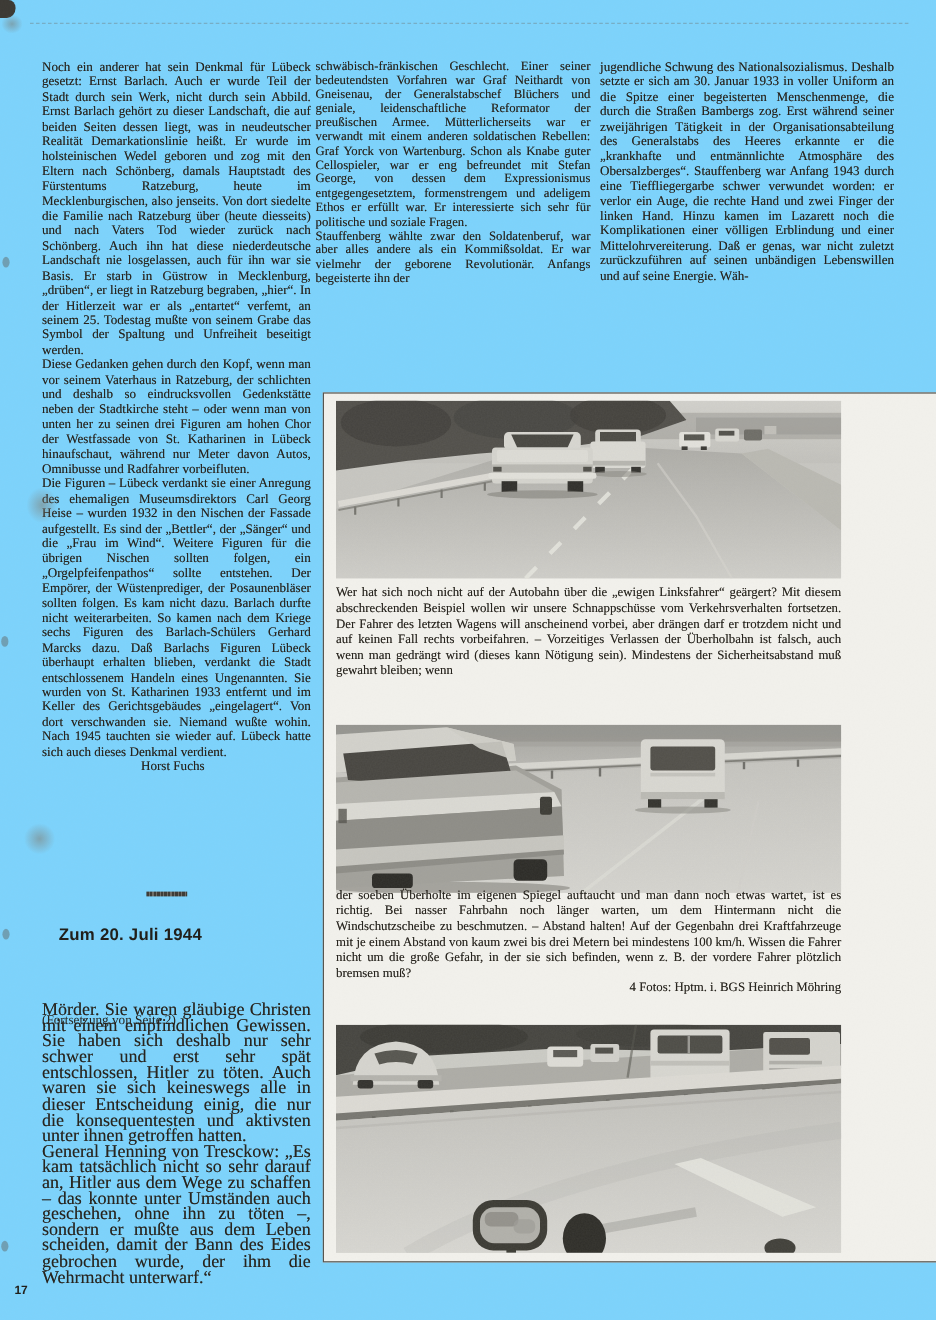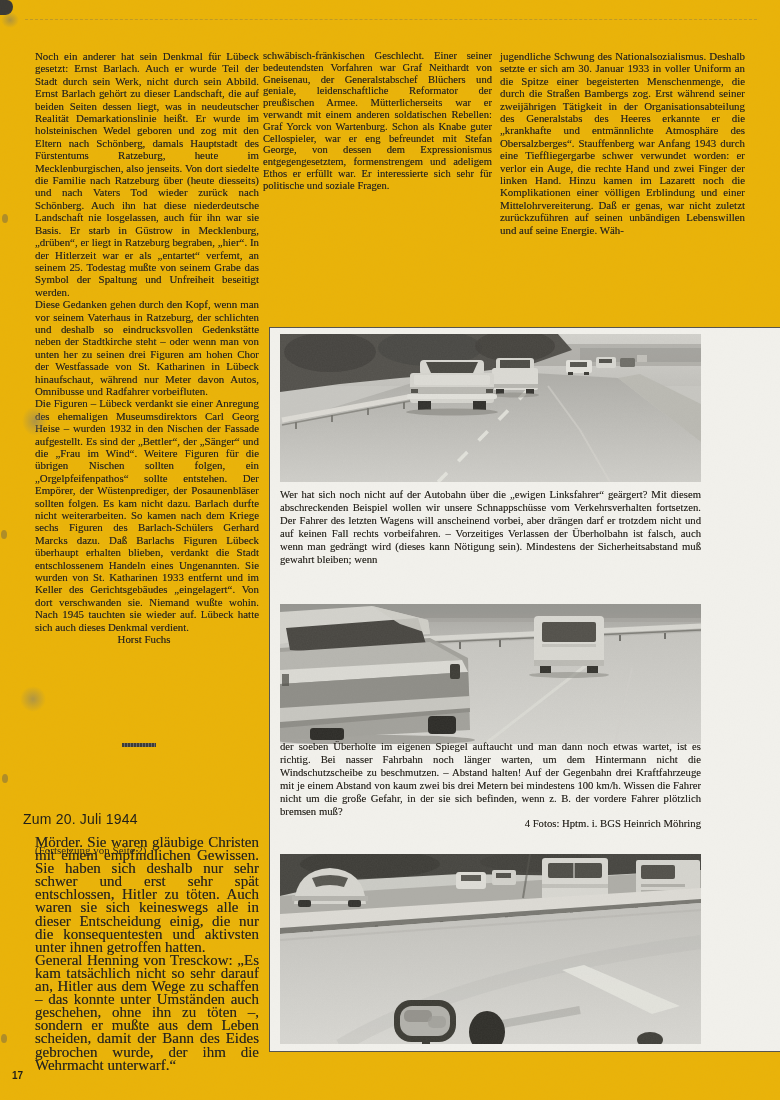--- a/index.html
+++ b/index.html
@@ -1,30 +1,30 @@
 <!DOCTYPE html>
 <html lang="de"><head>
 <meta charset="utf-8">
 <style>
   html,body{margin:0;padding:0;}
   body{width:780px;height:1100px;overflow:hidden;background:#e9e7e2;}
-  .page{position:relative;width:780px;height:1100px;background:#eab308;
+  .page{position:relative;width:780px;height:1100px;background:#7dd3fc;
         font-family:"Liberation Serif",serif;color:#26231d;}
   .col{position:absolute;text-align:justify;hyphens:auto;-webkit-hyphens:auto;
        text-shadow:0 0 .4px rgba(42,38,30,.55);}
   .col p{margin:0;}
   .col1-top{left:35px;top:50px;width:224px;font-size:10.9px;line-height:12.4px;}
   .col1-bottom{left:35px;top:836px;width:224px;font-size:15px;line-height:13.1px;}
   .col2{left:263px;top:50px;width:229px;font-size:10.6px;line-height:11.8px;}
   .col3{left:500px;top:50px;width:245px;font-size:10.9px;line-height:12.4px;}
   .byline{text-align:center;padding-right:6px;}
   .divider{position:absolute;left:122px;top:743px;width:34px;height:4px;
            background:repeating-linear-gradient(90deg,#3d3b36 0 2px,#6e6c66 2px 3px);}
-  .heading{position:absolute;left:23px;top:770px;font-family:"Liberation Sans",sans-serif;
-           font-weight:normal;font-size:14px;letter-spacing:.2px;color:#1f1d18;margin-top:41px;}
+  .heading{position:absolute;left:49px;top:770px;font-family:"Liberation Sans",sans-serif;
+           font-weight:bold;font-size:14px;letter-spacing:.2px;color:#1f1d18;}
   .continuation{position:absolute;left:35px;top:799px;font-size:11px;margin-top:45px;}
   .pagenum{position:absolute;left:12px;top:1070px;font-family:"Liberation Sans",sans-serif;
            font-weight:bold;font-size:10px;color:#1f1d18;}
   .photo-frame{position:absolute;left:269px;top:327px;width:518px;height:725px;
                border:1px solid #56544e;background:#f2f1ec;box-sizing:border-box;}
   .photo{position:absolute;left:10px;display:block;}
   .caption{position:absolute;left:10px;width:421px;font-size:10.7px;line-height:12.9px;
            text-align:justify;hyphens:auto;text-shadow:0 0 .4px rgba(42,38,30,.5);}
   .caption p{margin:0;}
   .credit{text-align:right;margin-top:0;}
@@ -70,20 +70,21 @@
 
   <div class="col col1-bottom">
     <p>Mörder. Sie waren gläubige Christen mit einem empfindlichen Gewissen. Sie haben sich deshalb nur sehr schwer und erst sehr spät entschlossen, Hitler zu töten. Auch waren sie sich keineswegs alle in dieser Entscheidung einig, die nur die konsequentesten und aktivsten unter ihnen getroffen hatten.</p>
     <p>General Henning von Tresckow: „Es kam tatsächlich nicht so sehr darauf an, Hitler aus dem Wege zu schaffen – das konnte unter Umständen auch geschehen, ohne ihn zu töten –, sondern er mußte aus dem Leben scheiden, damit der Bann des Eides gebrochen wurde, der ihm die Wehrmacht unterwarf.“</p>
   </div>
 
   <div class="pagenum">17</div>
 
   <div class="col col2">
     <p>schwäbisch-fränkischen Geschlecht. Einer seiner bedeutendsten Vorfahren war Graf Neithardt von Gneisenau, der Generalstabschef Blüchers und geniale, leidenschaftliche Reformator der preußischen Armee. Mütterlicherseits war er verwandt mit einem anderen soldatischen Rebellen: Graf Yorck von Wartenburg. Schon als Knabe guter Cellospieler, war er eng befreundet mit Stefan George, von dessen dem Expressionismus entgegengesetztem, formenstrengem und adeligem Ethos er erfüllt war. Er interessierte sich sehr für politische und soziale Fragen.</p>
+    <p>Stauffenberg wählte zwar den Soldatenberuf, war aber alles andere als ein Kommißsoldat. Er war vielmehr der geborene Revolutionär. Anfangs begeisterte ihn der</p>
   </div>
 
   <div class="col col3">
     <p>jugendliche Schwung des Nationalsozialismus. Deshalb setzte er sich am 30. Januar 1933 in voller Uniform an die Spitze einer begeisterten Menschenmenge, die durch die Straßen Bambergs zog. Erst während seiner zweijährigen Tätigkeit in der Organisationsabteilung des Generalstabs des Heeres erkannte er die „krankhafte und entmännlichte Atmosphäre des Obersalzberges“. Stauffenberg war Anfang 1943 durch eine Tieffliegergarbe schwer verwundet worden: er verlor ein Auge, die rechte Hand und zwei Finger der linken Hand. Hinzu kamen im Lazarett noch die Komplikationen einer völligen Erblindung und einer Mittelohrvereiterung. Daß er genas, war nicht zuletzt zurückzuführen auf seinen unbändigen Lebenswillen und auf seine Energie. Wäh-</p>
   </div>
 
   <div class="photo-frame">
 
     <svg class="photo" style="top:6px;" width="421" height="148" viewBox="0 0 421 148">
       <defs>

